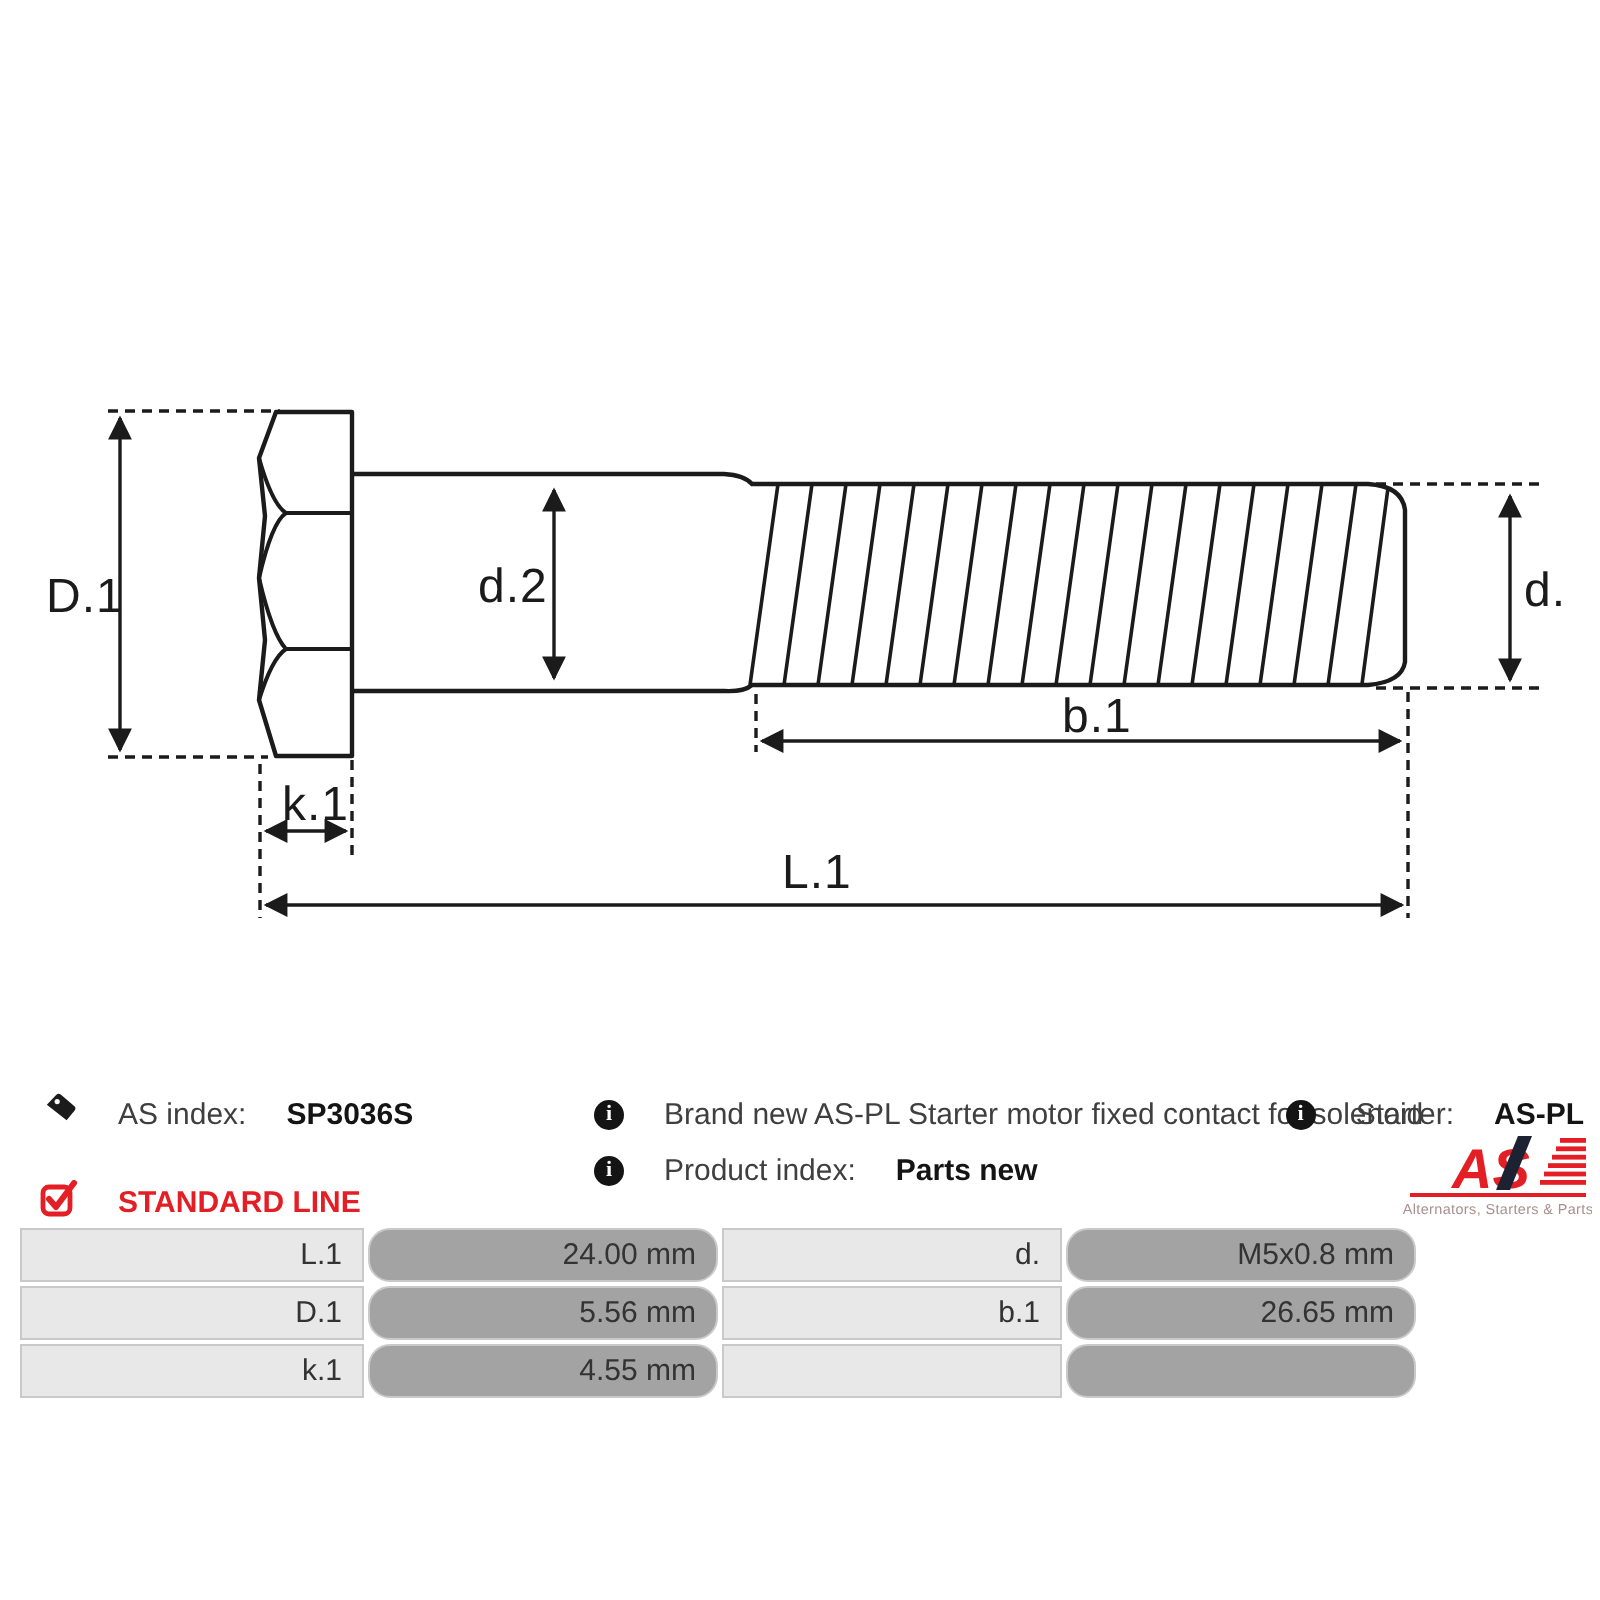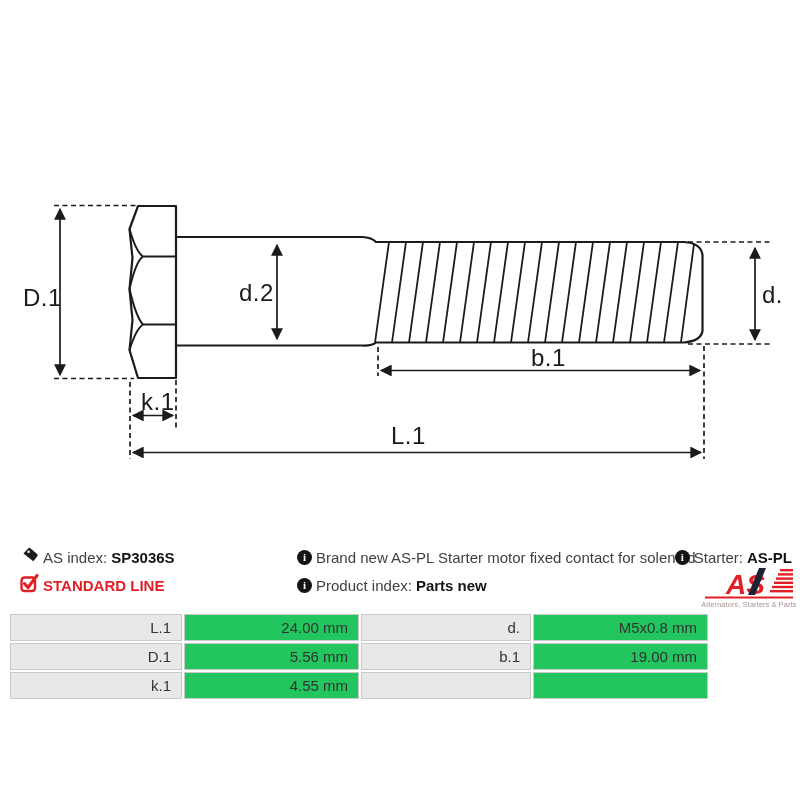--- a/index.html
+++ b/index.html
@@ -4,32 +4,32 @@
 <style>
   html,body{margin:0;padding:0;background:#fff;}
   body{width:800px;height:800px;position:relative;font-family:"Liberation Sans",sans-serif;overflow:hidden;}
   svg text{font-family:"Liberation Sans",sans-serif;}
 
   
   #drawing{position:absolute;left:0;top:0;}
   .dim-label{font-size:24px;fill:#1b1b1b;letter-spacing:0.5px;}
 
   
-  .info-row{position:absolute;display:flex;align-items:center;gap:4px;height:18px;font-size:15px;color:#3f3f3f;white-space:nowrap;}
+  .info-row{position:absolute;display:flex;align-items:center;gap:20px;height:18px;font-size:15px;color:#3f3f3f;white-space:nowrap;}
   .info-row .val{font-weight:bold;color:#141414;}
   .redline{color:#e31e24;font-weight:bold;}
   .info-icon{display:inline-block;flex:0 0 auto;width:15px;height:15px;border-radius:50%;background:#141414;color:#fff;
              font-size:11px;font-weight:bold;font-family:"Liberation Serif",serif;text-align:center;line-height:15px;}
   .ico{flex:0 0 auto;display:inline-block;}
 
   
   #spec-table{position:absolute;left:8px;top:612px;border-collapse:separate;border-spacing:2px;table-layout:fixed;}
   #spec-table td{border:1px solid #c9c9c9;height:25px;font-size:15px;color:#333;text-align:right;padding:0 10px;}
   #spec-table td.lbl{background:#e8e8e8;}
-  #spec-table td.val{background:#22c55e;}
+  #spec-table td.val{background:#a3a3a3;border-radius:11px;}
 
   #brand-logo{position:absolute;right:4px;top:566px;}
 </style>
 </head>
 <body>
 
 <svg id="drawing" width="800" height="530" viewBox="0 0 800 530">
   <defs>
     <marker id="arr" viewBox="0 0 10 10" refX="9" refY="5" markerWidth="9" markerHeight="7" orient="auto-start-reverse">
       <path d="M0,0 L10,5 L0,10 z" fill="#1b1b1b"></path>
@@ -79,21 +79,21 @@
   <span class="info-icon">i</span>
   <span>Brand new AS-PL Starter motor fixed contact for solenoid</span>
 </div>
 
 <div class="info-row" style="right:8px;top:548px;">
   <span class="info-icon">i</span>
   <span>Starter:</span>
   <span class="val">AS-PL</span>
 </div>
 
-<div class="info-row" style="left:20px;top:576px;text-align:center;">
+<div class="info-row" style="left:20px;top:592px;text-align:center;">
   <span class="ico">
     <svg width="19" height="19" viewBox="0 0 19 19">
       <rect x="1.5" y="3.5" width="13.5" height="13.5" rx="3" fill="none" stroke="#e31e24" stroke-width="2.4"></rect>
       <path d="M4.5,9.5 L8,13.5 L17,1.5" fill="none" stroke="#e31e24" stroke-width="3" stroke-linecap="round" stroke-linejoin="round"></path>
     </svg>
   </span>
   <span class="redline">STANDARD LINE</span>
 </div>
 
 <div class="info-row" style="left:297px;top:576px;">
@@ -128,21 +128,21 @@
     <tr>
       <td class="lbl">L.1</td>
       <td class="val">24.00 mm</td>
       <td class="lbl">d.</td>
       <td class="val">M5x0.8 mm</td>
     </tr>
     <tr>
       <td class="lbl">D.1</td>
       <td class="val">5.56 mm</td>
       <td class="lbl">b.1</td>
-      <td class="val">19.00 mm</td>
+      <td class="val">26.65 mm</td>
     </tr>
     <tr>
       <td class="lbl">k.1</td>
       <td class="val">4.55 mm</td>
       <td class="lbl"></td>
       <td class="val"></td>
     </tr>
   </tbody>
 </table>
 

